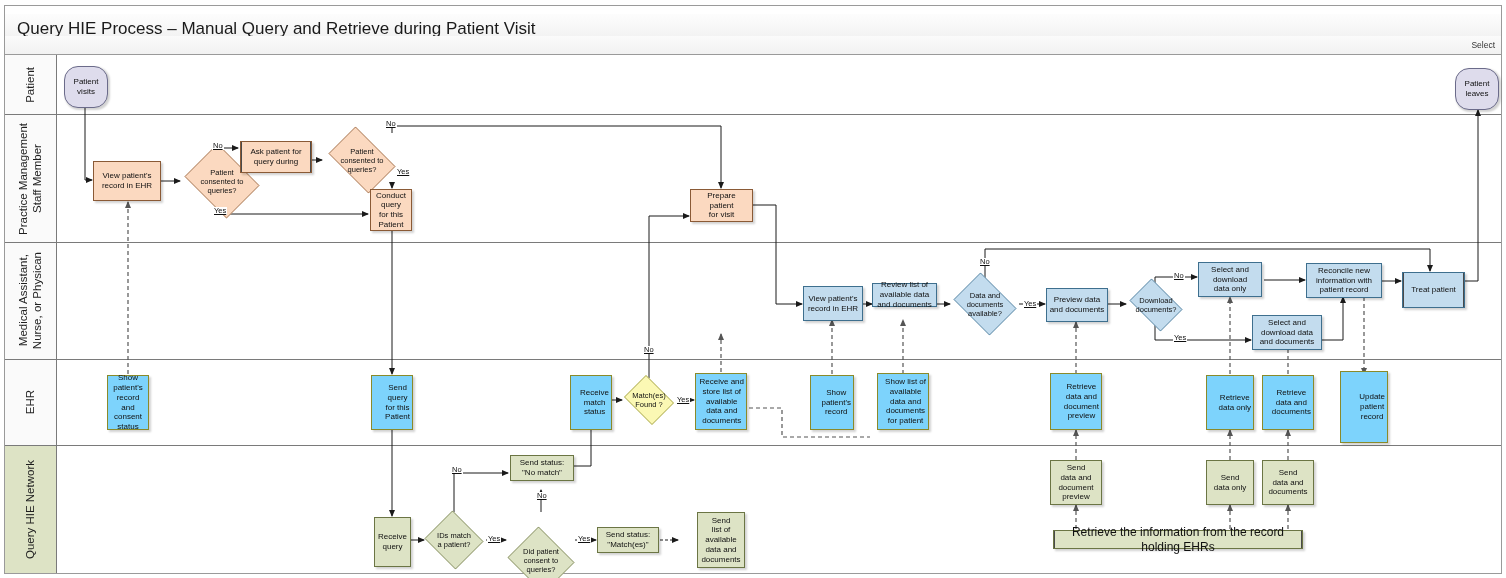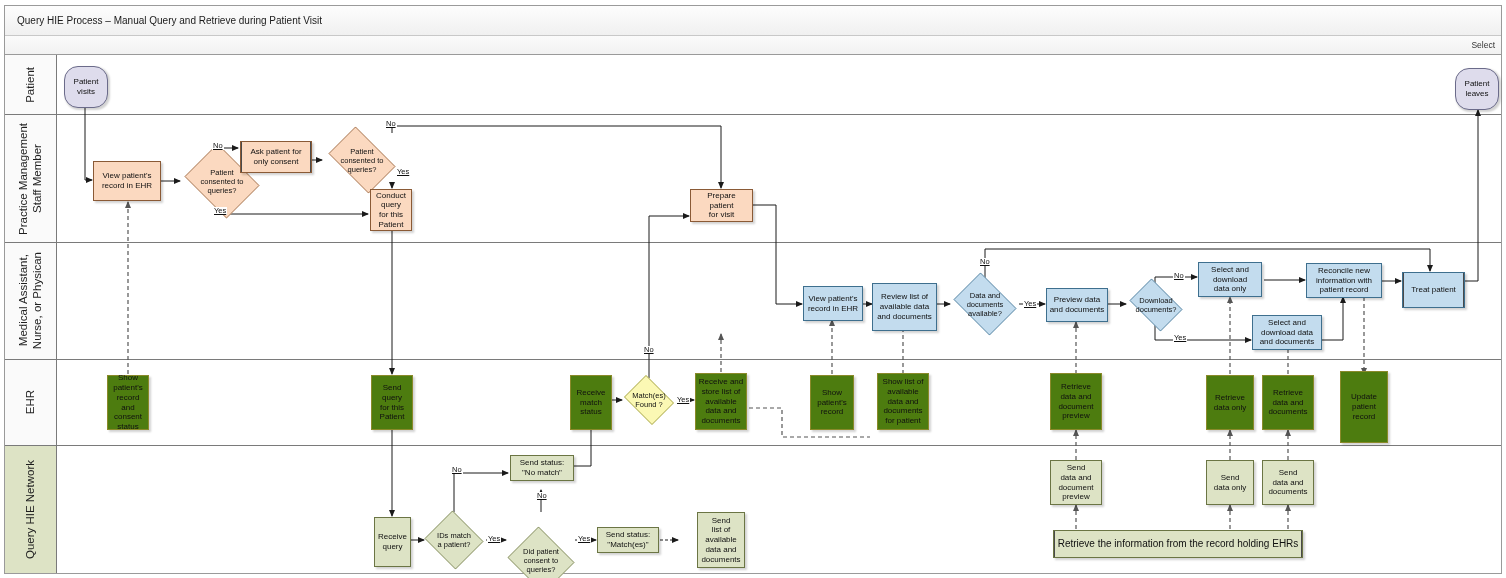--- a/index.html
+++ b/index.html
@@ -1,40 +1,40 @@
 <!DOCTYPE html>
 <html><head>
 <meta charset="utf-8">
 <style>
   html,body{margin:0;padding:0;background:#ffffff;}
   body{font-family:"Liberation Sans",sans-serif;}
   #page{position:relative;width:1506px;height:578px;background:#ffffff;overflow:hidden;}
   .pool{position:absolute;left:4px;top:5px;width:1498px;height:569px;border:1px solid #9a9a9a;box-sizing:border-box;background:#fff;}
-  .pool-title{position:absolute;left:5px;top:6px;width:1496px;height:30px;
+  .pool-title{position:absolute;left:5px;top:14px;width:1496px;height:30px;
       background:linear-gradient(#fdfdfd,#f0f0f0);border-bottom:1px solid #c8c8c8;
       display:flex;align-items:center;padding-left:12px;box-sizing:border-box;
-      font-size:10px;color:#1a1a1a;}
+      font-size:17px;color:#1a1a1a;}
   .phase-band{position:absolute;left:5px;top:36px;width:1496px;height:19px;
       background:linear-gradient(#fbfbfb,#f2f2f2);border-bottom:1px solid #9a9a9a;
       display:flex;align-items:center;justify-content:flex-end;padding-right:6px;box-sizing:border-box;
       font-size:8.5px;color:#333;}
   .lane{position:absolute;left:5px;box-sizing:border-box;border-bottom:1px solid #7a7a7a;}
   .lane-hdr{position:absolute;left:0;top:0;width:52px;height:100%;
       border-right:1px solid #7a7a7a;box-sizing:border-box;
       display:flex;align-items:center;justify-content:center;}
   .lane-hdr span{writing-mode:vertical-rl;transform:rotate(180deg);
       font-size:11.5px;color:#1f1f1f;text-align:center;line-height:1.25;white-space:pre-line;}
   svg.flow{position:absolute;left:0;top:0;width:1506px;height:578px;pointer-events:none;}
   .node{position:absolute;box-sizing:border-box;display:flex;align-items:center;
       justify-content:center;text-align:center;font-size:8px;line-height:1.22;color:#101010;
       padding:1px 2px;}
   .task{border:1px solid #4a4a4a;box-shadow:1.5px 1.5px 2px rgba(0,0,0,0.18);}
   .t-orange{background:#fbd9c0;border-color:#8a5a36;}
   .t-blue{background:#c3dcee;border-color:#3e6f8e;justify-content:center;}
-  .t-yellow{background:#4d7c0f;border-color:#8a8a2a;}
+  .t-yellow{background:#7dd3fc;border-color:#8a8a2a;justify-content:flex-end;}
   .t-green{background:#dde3c5;border-color:#6b7544;}
   .gate{position:absolute;display:flex;align-items:center;justify-content:center;}
   .gate .gbox{position:absolute;left:0;top:0;width:100%;height:100%;
       transform:rotate(45deg) scale(0.707);border:1px solid #4a4a4a;box-sizing:border-box;}
   .g-orange .gbox{background:#fbd9c0;border-color:#8a5a36;}
   .g-blue .gbox{background:#c3dcee;border-color:#3e6f8e;}
   .g-yellow .gbox{background:#fbf8b4;border-color:#8a8a2a;}
   .g-green .gbox{background:#dde3c5;border-color:#6b7544;}
   .gate .glabel{position:relative;z-index:2;font-size:7.5px;line-height:1.2;text-align:center;color:#101010;}
   .event{position:absolute;border:1.5px solid #6b6b8a;border-radius:14px;background:#dedcec;
@@ -199,21 +199,21 @@
     <div class="gbox"></div>
     <span class="glabel nowrap">Patient
 consented to
 queries?</span>
   </div>
 
   <div class="node task t-orange" style="left:240px;top:141px;width:72px;height:32px;">
     <div class="sub-bars" style="left:0;"></div>
     <div class="sub-bars" style="right:0;border-left:none;border-right:1px solid #4a4a4a;"></div>
     <span class="nowrap">Ask patient for
-only consent</span>
+query during</span>
   </div>
 
   <div class="gate g-orange" style="left:322px;top:133px;width:80px;height:54px;">
     <div class="gbox"></div>
     <span class="glabel nowrap">Patient
 consented to
 queries?</span>
   </div>
 
   <div class="node task t-orange" style="left:370px;top:189px;width:42px;height:42px;">
@@ -227,21 +227,21 @@
     <span class="nowrap">Prepare
 patient
 for visit</span>
   </div>
 
   <div class="node task t-blue" style="left:803px;top:286px;width:60px;height:35px;">
     <span class="nowrap">View patient's
 record in EHR</span>
   </div>
 
-  <div class="node task t-blue" style="left:872px;top:283px;width:65px;height:48px;">
+  <div class="node task t-blue" style="left:872px;top:283px;width:65px;height:24px;">
     <span class="nowrap">Review list of
 available data
 and documents</span>
   </div>
 
   <div class="gate g-blue" style="left:949px;top:277px;width:72px;height:54px;">
     <div class="gbox"></div>
     <span class="glabel nowrap">Data and
 documents
 available?</span>
@@ -402,21 +402,21 @@
     <span class="nowrap">Send
 data only</span>
   </div>
 
   <div class="node task t-green" style="left:1262px;top:460px;width:52px;height:45px;">
     <span class="nowrap">Send
 data and
 documents</span>
   </div>
 
-  <div class="node task t-green" style="left:1053px;top:530px;width:250px;height:28px;font-size:10px;">
+  <div class="node task t-green" style="left:1053px;top:530px;width:250px;height:19px;font-size:12px;">
     <div class="sub-bars" style="left:0;"></div>
     <div class="sub-bars" style="right:0;border-left:none;border-right:1px solid #4a4a4a;"></div>
     <span>Retrieve the information from the record holding EHRs</span>
   </div>
 
   <div class="edge-label" style="left:212px;top:142px;">No</div>
   <div class="edge-label" style="left:213px;top:207px;">Yes</div>
   <div class="edge-label" style="left:385px;top:120px;">No</div>
   <div class="edge-label" style="left:396px;top:168px;">Yes</div>
   <div class="edge-label" style="left:643px;top:346px;">No</div>

